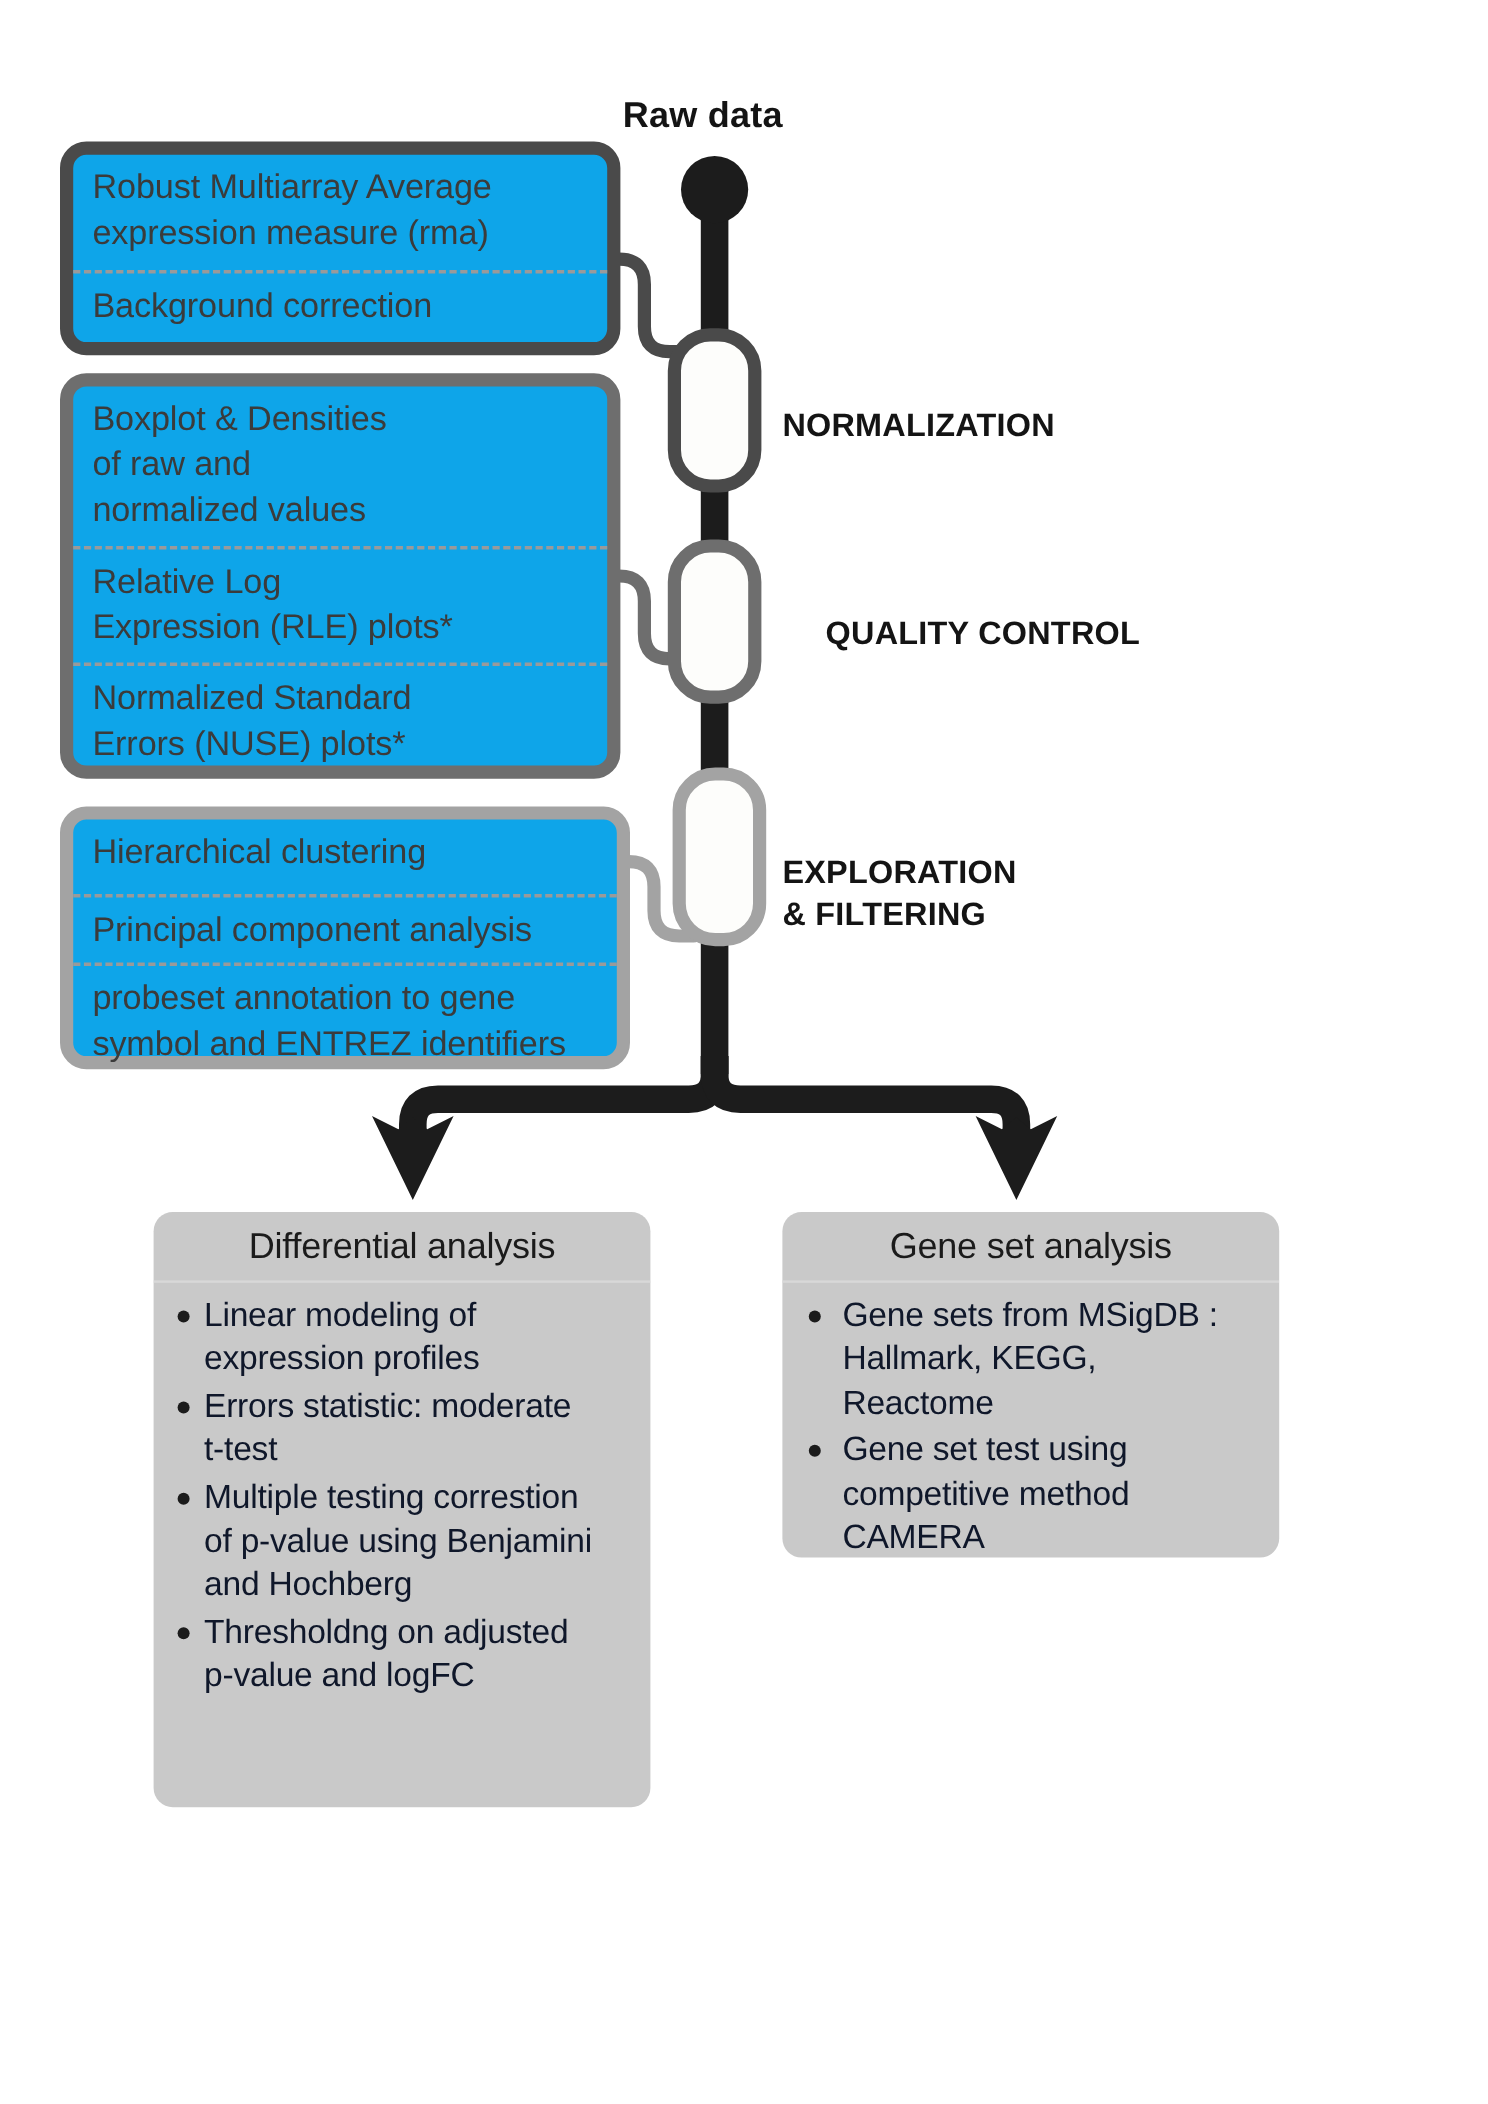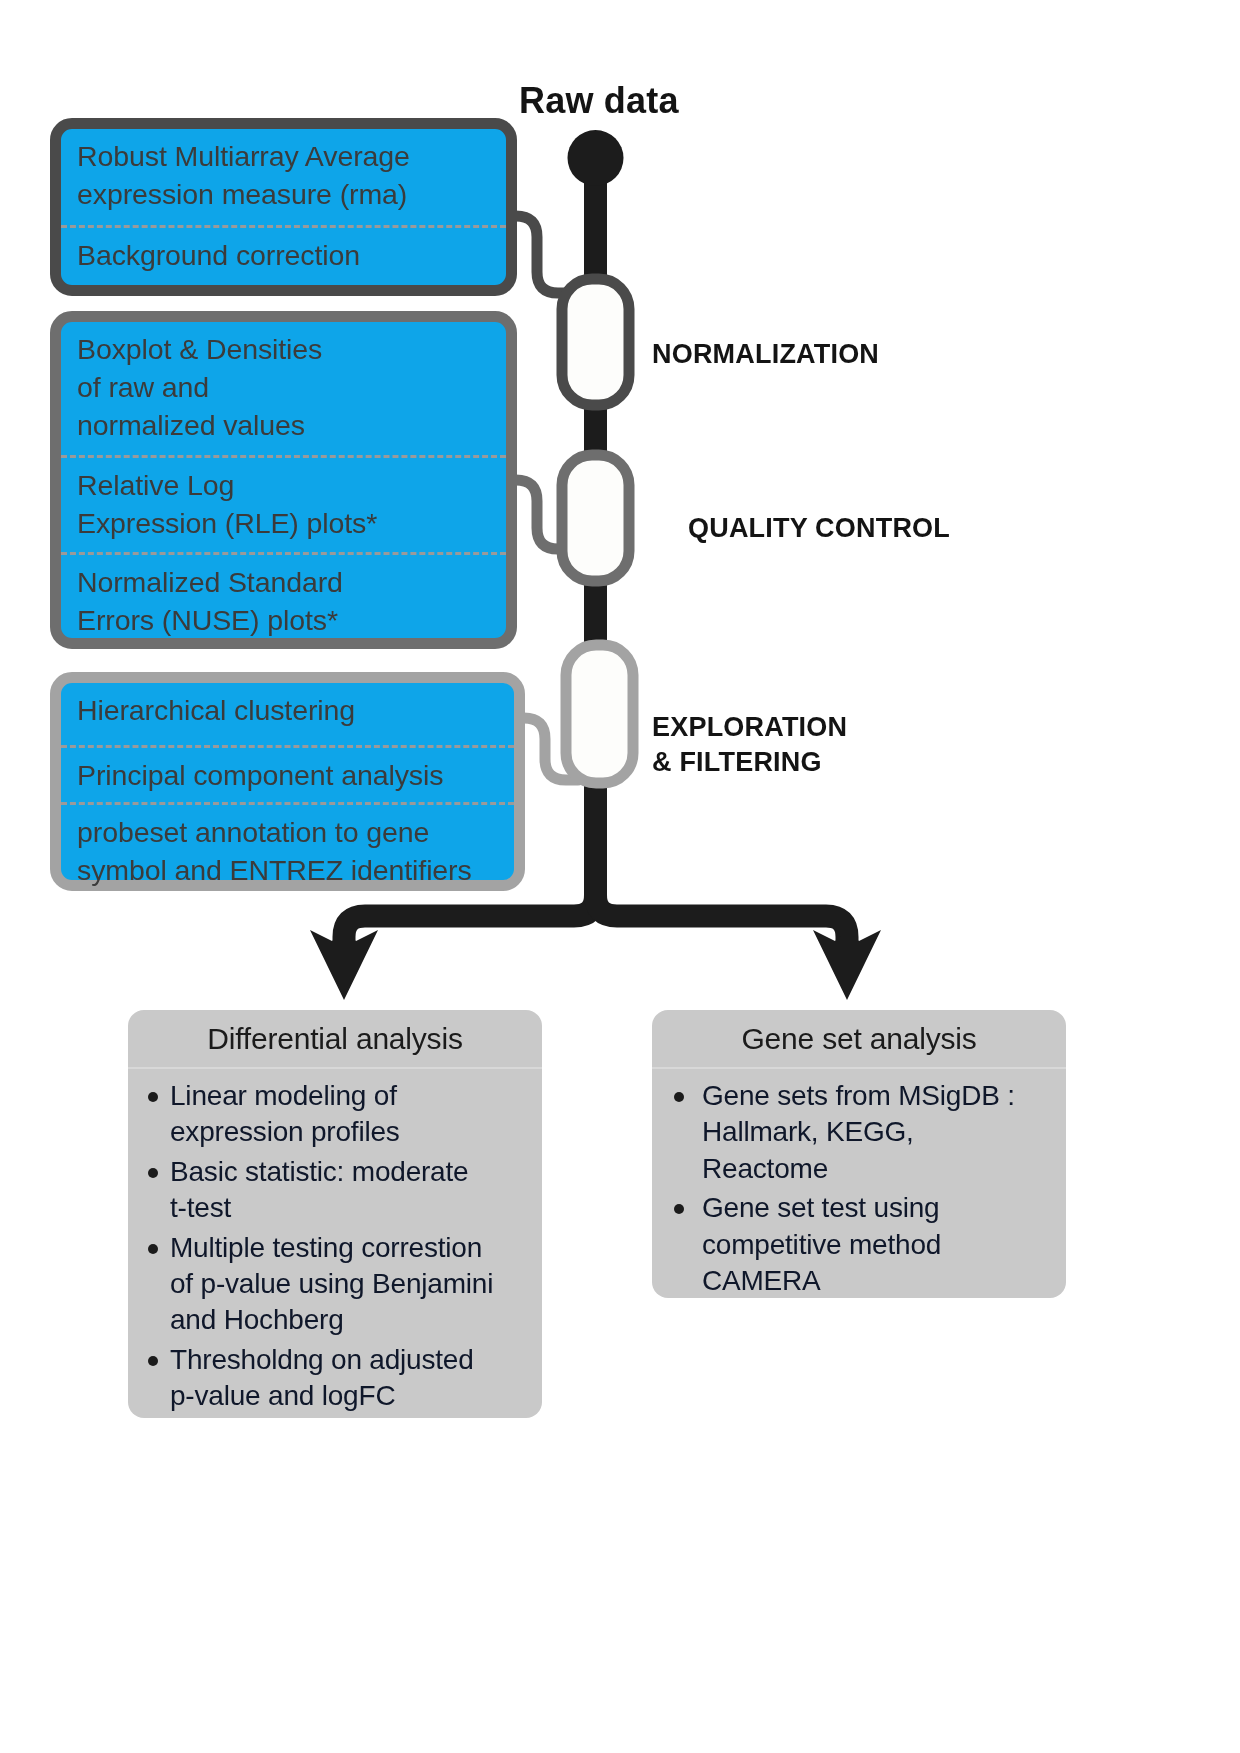--- a/index.html
+++ b/index.html
@@ -56,21 +56,21 @@
     font-weight: bold;
     color: #141414;
     letter-spacing: 0.2px;
     line-height: 1.28;
     white-space: pre-line;
   }
 
   
   .raw-title {
     position: absolute;
-    font-size: 36px;
+    font-size: 30px;
     font-weight: bold;
     color: #141414;
     letter-spacing: 0.2px;
   }
 
   
   .out-panel {
     position: absolute;
     box-sizing: border-box;
     background: #c9c9c9;
@@ -202,26 +202,26 @@
 Errors (NUSE) plots*</div>
   </div>
 
   <div class="stage-label" style="left:652px; top:337px;">NORMALIZATION</div>
 
   <div class="stage-label" style="left:688px; top:511px;">QUALITY CONTROL</div>
 
   <div class="stage-label" style="left:652px; top:690px;margin-top:20px;">EXPLORATION
 &amp; FILTERING</div>
 
-  <div class="out-panel" style="left:128px; top:1010px; width:414px; height:408px;">
+  <div class="out-panel" style="left:128px; top:1010px; width:414px; height:496px;">
     <div class="panel-title">Differential analysis</div>
     <ul>
       <li>Linear modeling of
 expression profiles</li>
-      <li>Basic statistic: moderate
+      <li>Errors statistic: moderate
 t-test</li>
       <li>Multiple testing correstion
 of p-value using Benjamini
 and Hochberg</li>
       <li>Thresholdng on adjusted
 p-value and logFC</li>
     </ul>
   </div>
 
   <div class="out-panel indent-cont" style="left:652px; top:1010px; width:414px; height:288px;">

